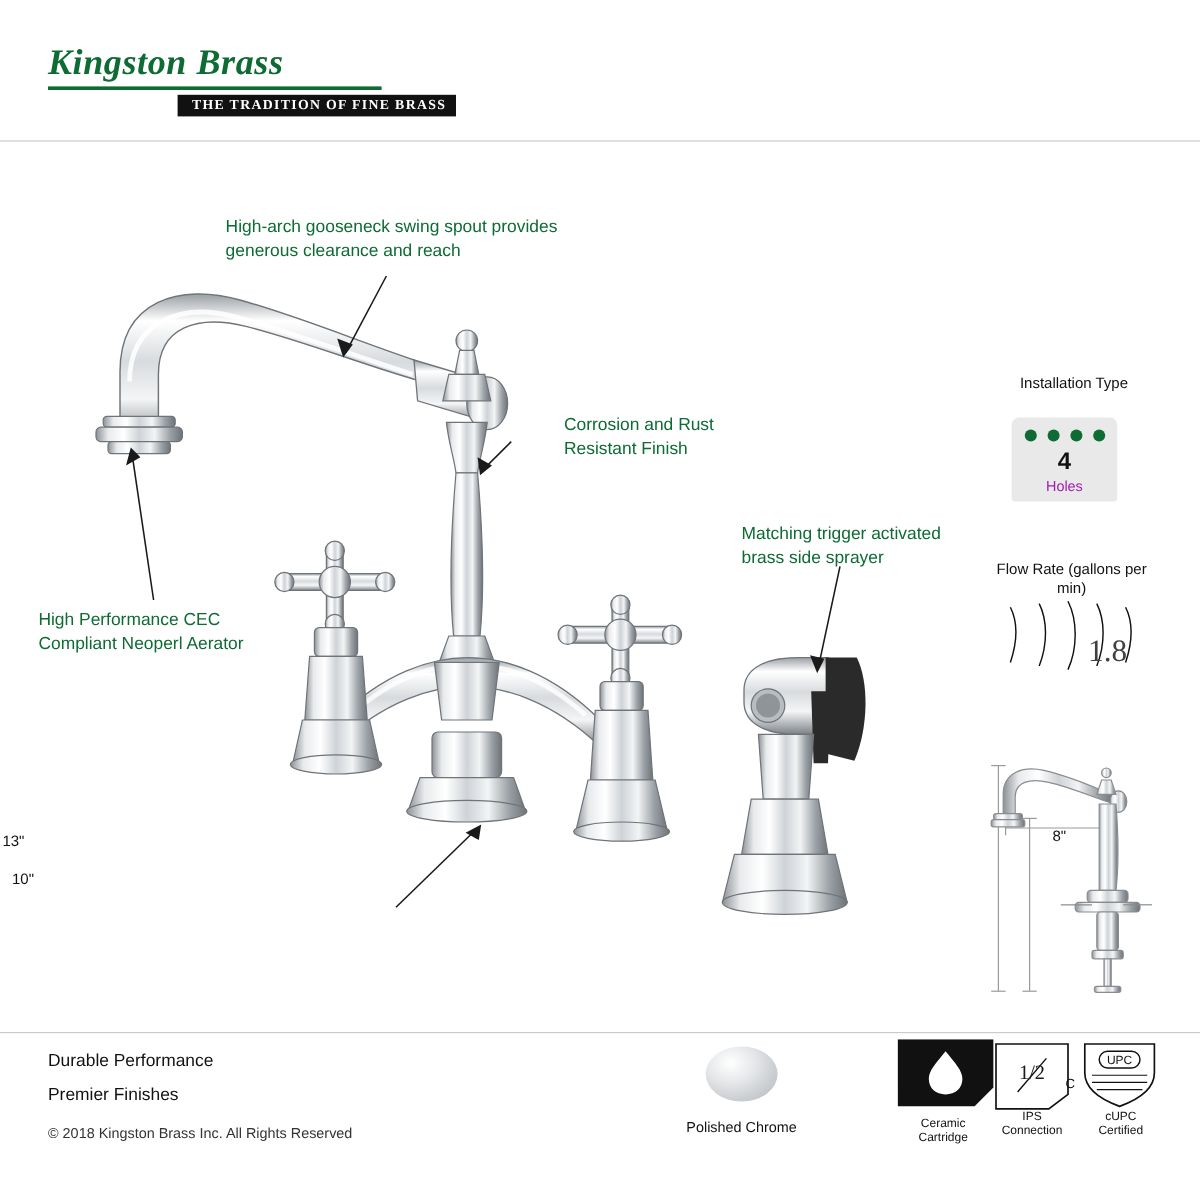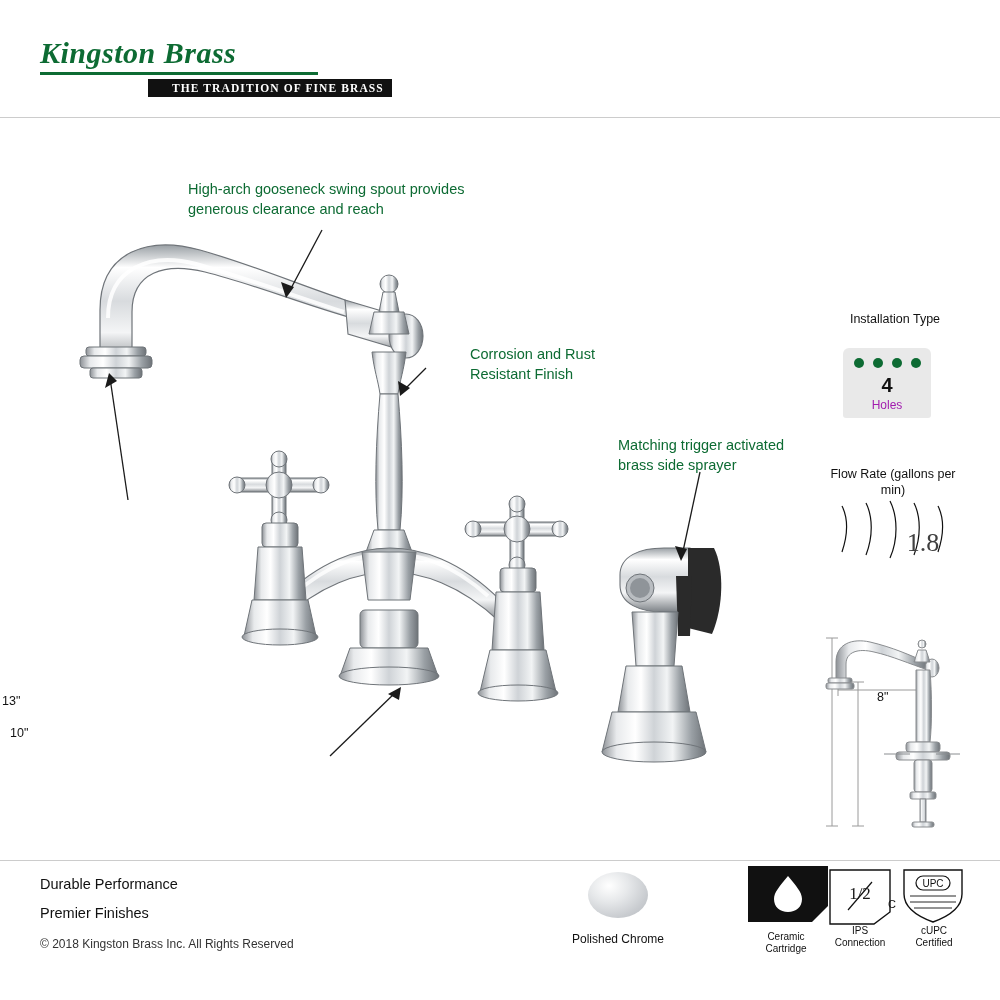--- a/index.html
+++ b/index.html
@@ -32,21 +32,21 @@
   .brand-underline {
     width:278px; height:3px; background:#0d6b33; margin-top:4px;
   }
   .brand-tagline {
     margin-top:4px;
     background:#111111;
     color:#ffffff;
     font-size:11.5px;
     font-weight:bold;
     letter-spacing:1.1px;
-    padding:3px 8px 3px 24px;
+    padding:3px 8px 3px 12px;
     display:inline-block;
     margin-left:108px;
     font-family:"Liberation Serif", serif;
   }
 
   
   .callout {
     position:absolute;
     color:#0d6b33;
     font-size:14.5px;
@@ -249,20 +249,22 @@
       <polygon points="109,373 105,388 117,381"></polygon>
       <polygon points="401,687 388,694 399,700"></polygon>
       <polygon points="681,561 675,546 687,549"></polygon>
     </g>
   </svg>
 
   <div class="callout c-spout">High-arch gooseneck swing spout provides
 generous clearance and reach</div>
   <div class="callout c-corr">Corrosion and Rust
 Resistant Finish</div>
+  <div class="callout c-aerator">High Performance CEC
+Compliant Neoperl Aerator</div>
   <div class="callout c-sprayer">Matching trigger activated
 brass side sprayer</div>
 
   <div class="install-label">Installation
 Type</div>
   <div class="install-box">
     <div class="dots">
       <span class="dot"></span>
       <span class="dot"></span>
       <span class="dot"></span>

